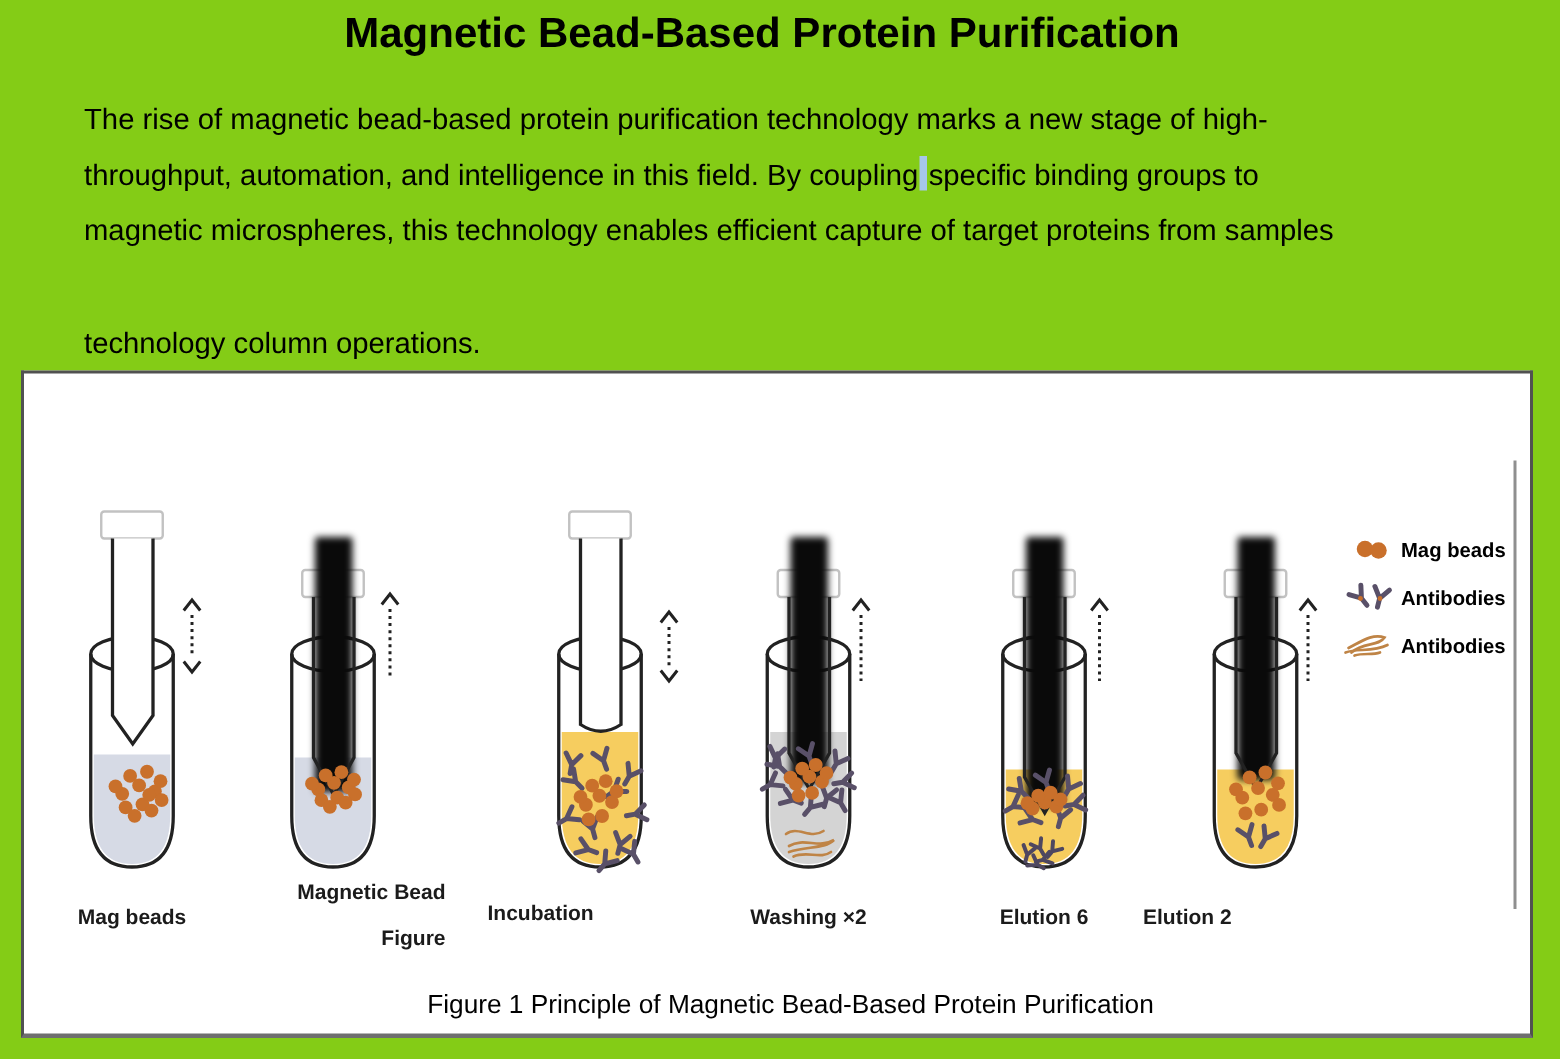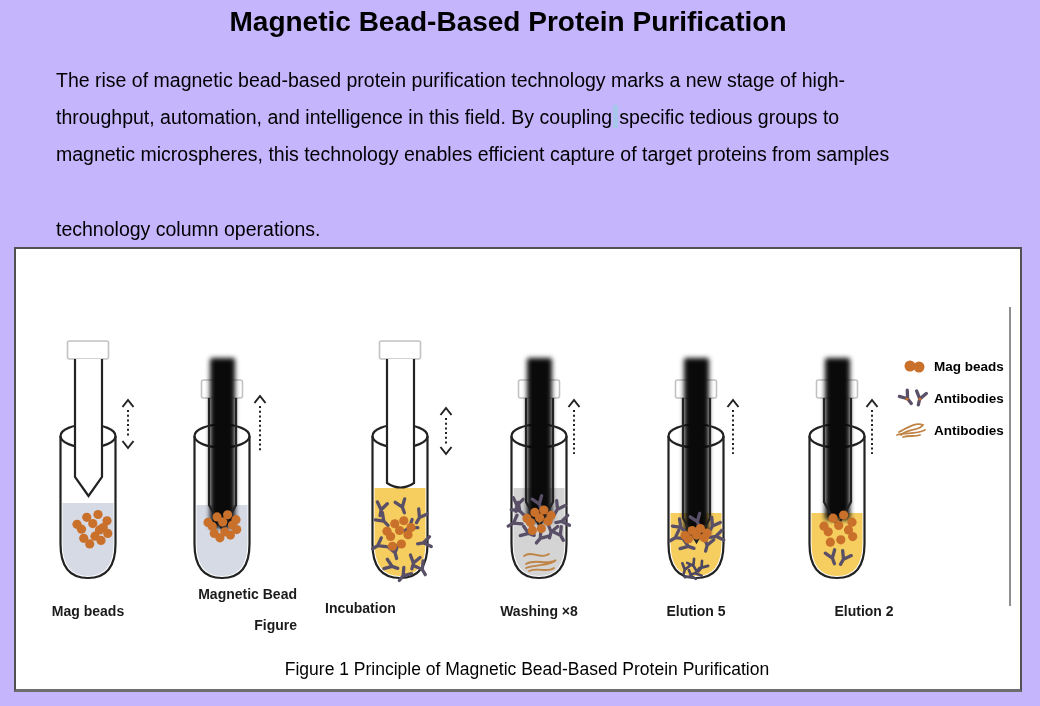--- a/index.html
+++ b/index.html
@@ -1,17 +1,17 @@
 <!DOCTYPE html>
 <html><head>
 <meta charset="utf-8">
 <style>
   html,body{margin:0;padding:0;background:#fff;}
   .page{
-    position:relative;width:1040px;height:706px;background:#c4b5fd;overflow:hidden;
+    position:relative;width:1040px;height:706px;background:#84cc16;overflow:hidden;
     font-family:"Liberation Sans",sans-serif;color:#000;
   }
   .doc-title{
     position:absolute;top:6px;left:12px;width:992px;text-align:center;
     font-size:28px;font-weight:700;letter-spacing:0px;
   }
   .doc-paragraph{
     position:absolute;top:62px;left:12px;width:1002px;
     font-size:19.5px;line-height:37.2px;font-weight:400;margin-left:44px;
   }
@@ -40,21 +40,21 @@
 </style>
 </head>
 <body>
 
 <div class="page">
 
   <div class="doc-title">Magnetic Bead-Based Protein Purification</div>
 
   <div class="doc-paragraph">
     <span>The rise of magnetic bead-based protein purification technology marks a new stage of high-</span><br>
-    <span>throughput, automation, and intelligence in this field. By coupling</span><span class="text-cursor"></span><span>specific tedious groups to</span><br>
+    <span>throughput, automation, and intelligence in this field. By coupling</span><span class="text-cursor"></span><span>specific binding groups to</span><br>
     <span>magnetic microspheres, this technology enables efficient capture of target proteins from samples</span><br>
     <br>
     <span>technology column operations.</span>
   </div>
 
   <div class="figure-box">
     <div class="figure-caption">Figure 1 Principle of Magnetic Bead-Based Protein Purification</div>
   </div>
 
   <div id="stages-mount">
@@ -212,21 +212,21 @@
         <circle cx="77.4" cy="198.6" r="4.6" fill="#c9702b"></circle>
         <circle cx="68.4" cy="200.4" r="4.6" fill="#c9702b"></circle>
         <g transform="translate(76 233)">
           <path d="M -16 -7 C -8 -13, 0 -3, 9 -9" fill="none" stroke="#bf8446" stroke-width="1.8" stroke-linecap="round"></path>
           <path d="M -14 1 C -4 -5, 6 3, 16 -3 C 10 3, -2 1, -14 5" fill="none" stroke="#bf8446" stroke-width="1.8" stroke-linecap="round"></path>
           <path d="M -11 8 C -2 4, 7 10, 14 5" fill="none" stroke="#bf8446" stroke-width="1.8" stroke-linecap="round"></path>
         </g>
         <path d="M 104.5 77 L 110 70 L 115.5 77" fill="none" stroke="#222222" stroke-width="2"></path>
         <line x1="110" y1="80" x2="110" y2="124" stroke="#222222" stroke-width="2" stroke-dasharray="2 2.7"></line>
       </svg>
-      <div class="stage-label" style="left: 464px; top: 596px; text-align: center;"><span>Washing ×8</span></div>
+      <div class="stage-label" style="left: 464px; top: 596px; text-align: center;"><span>Washing ×2</span></div>
       <svg viewBox="0 0 150 255" width="150" height="255" class="stage-graphic" style="left: 621px;">
         <path d="M 49.5 183 L 49.5 213 Q 49.5 246 75 246 Q 100.5 246 100.5 213 L 100.5 183 Z" fill="#f6cd5f"></path>
         <path d="M 47.5 106 L 47.5 214 Q 47.5 248 75 248 Q 102.5 248 102.5 214 L 102.5 106" fill="none" stroke="#222222" stroke-width="2.2"></path>
         <ellipse cx="75" cy="106" rx="27.5" ry="11.5" fill="none" stroke="#222222" stroke-width="2.2"></ellipse>
         <rect x="54.5" y="50" width="41" height="18" rx="2" fill="#ffffff" stroke="#c2c2c2" stroke-width="1.6"></rect>
         <g style="filter: blur(2.4px);">
           <rect x="63" y="28" width="25" height="179" rx="2" fill="#0a0a0a"></rect>
         </g>
         <path d="M 62 68 L 62 188 L 75.5 212 L 89 188 L 89 68" fill="none" stroke="#222222" stroke-width="2.2"></path>
         <g transform="translate(76 190.7) rotate(-20) scale(1)">
@@ -268,21 +268,21 @@
         </g>
         <g transform="translate(75 243) rotate(75) scale(0.8)">
           <path d="M 0 7 L 0 1 M 0 1 L -5 -6 M 0 1 L 5 -6" fill="none" stroke="#4e4760" stroke-width="3.3" stroke-linecap="round"></path>
         </g>
         <g transform="translate(70 246) rotate(-60) scale(0.8)">
           <path d="M 0 7 L 0 1 M 0 1 L -5 -6 M 0 1 L 5 -6" fill="none" stroke="#4e4760" stroke-width="3.3" stroke-linecap="round"></path>
         </g>
         <path d="M 106.5 77 L 112 70 L 117.5 77" fill="none" stroke="#222222" stroke-width="2"></path>
         <line x1="112" y1="80" x2="112" y2="124" stroke="#222222" stroke-width="2" stroke-dasharray="2 2.7"></line>
       </svg>
-      <div class="stage-label" style="left: 621px; top: 596px; text-align: center;"><span>Elution 5</span></div>
+      <div class="stage-label" style="left: 621px; top: 596px; text-align: center;"><span>Elution 6</span></div>
       <svg viewBox="0 0 150 255" width="150" height="255" class="stage-graphic" style="left: 762px;">
         <path d="M 49.5 183 L 49.5 213 Q 49.5 246 75 246 Q 100.5 246 100.5 213 L 100.5 183 Z" fill="#f6cd5f"></path>
         <path d="M 47.5 106 L 47.5 214 Q 47.5 248 75 248 Q 102.5 248 102.5 214 L 102.5 106" fill="none" stroke="#222222" stroke-width="2.2"></path>
         <ellipse cx="75" cy="106" rx="27.5" ry="11.5" fill="none" stroke="#222222" stroke-width="2.2"></ellipse>
         <rect x="54.5" y="50" width="41" height="18" rx="2" fill="#ffffff" stroke="#c2c2c2" stroke-width="1.6"></rect>
         <g style="filter: blur(2.4px);">
           <rect x="63" y="28" width="25" height="162" rx="2" fill="#0a0a0a"></rect>
         </g>
         <path d="M 62 68 L 62 172 L 75.5 196 L 89 172 L 89 68" fill="none" stroke="#222222" stroke-width="2.2"></path>
         <circle cx="76.7" cy="195.4" r="4.6" fill="#c9702b"></circle>
@@ -297,21 +297,21 @@
         <circle cx="90.7" cy="206.6" r="4.6" fill="#c9702b"></circle>
         <g transform="translate(70 227.1) rotate(-20) scale(1)">
           <path d="M 0 7 L 0 1 M 0 1 L -5 -6 M 0 1 L 5 -6" fill="none" stroke="#595068" stroke-width="3.3" stroke-linecap="round"></path>
         </g>
         <g transform="translate(82 228.3) rotate(30) scale(1)">
           <path d="M 0 7 L 0 1 M 0 1 L -5 -6 M 0 1 L 5 -6" fill="none" stroke="#595068" stroke-width="3.3" stroke-linecap="round"></path>
         </g>
         <path d="M 104.5 77 L 110 70 L 115.5 77" fill="none" stroke="#222222" stroke-width="2"></path>
         <line x1="110" y1="80" x2="110" y2="124" stroke="#222222" stroke-width="2" stroke-dasharray="2 2.7"></line>
       </svg>
-      <div class="stage-label" style="left: 789px; top: 596px; text-align: center;"><span>Elution 2</span></div>
+      <div class="stage-label" style="left: 762px; top: 596px; "><span>Elution 2</span></div>
     </div>
   <div class="legend" id="legend-mount">
       <div class="legend-row">
         <svg width="36" height="22" viewBox="0 0 36 22">
           <circle cx="17" cy="11" r="5.5" fill="#c9702b"></circle>
           <circle cx="26" cy="12" r="5.5" fill="#c9702b"></circle>
         </svg>
         <span class="legend-label">Mag beads</span>
       </div>
       <div class="legend-row">

